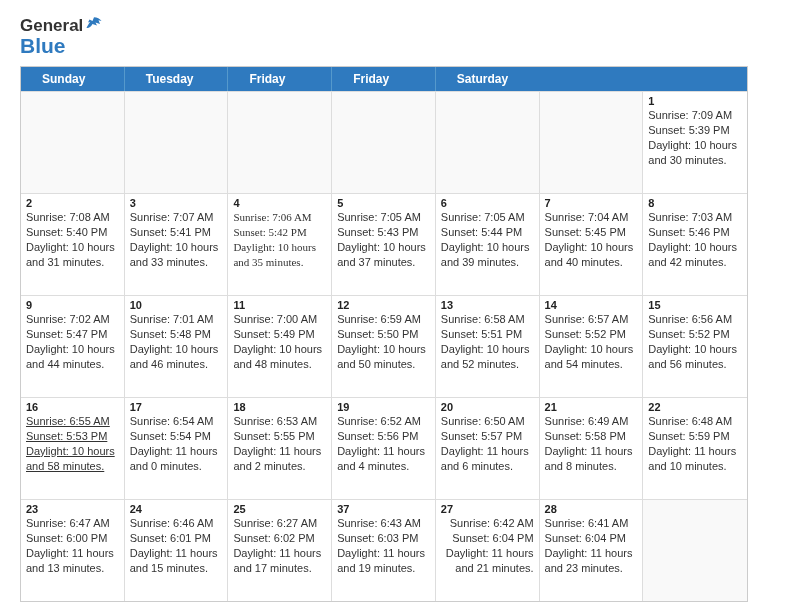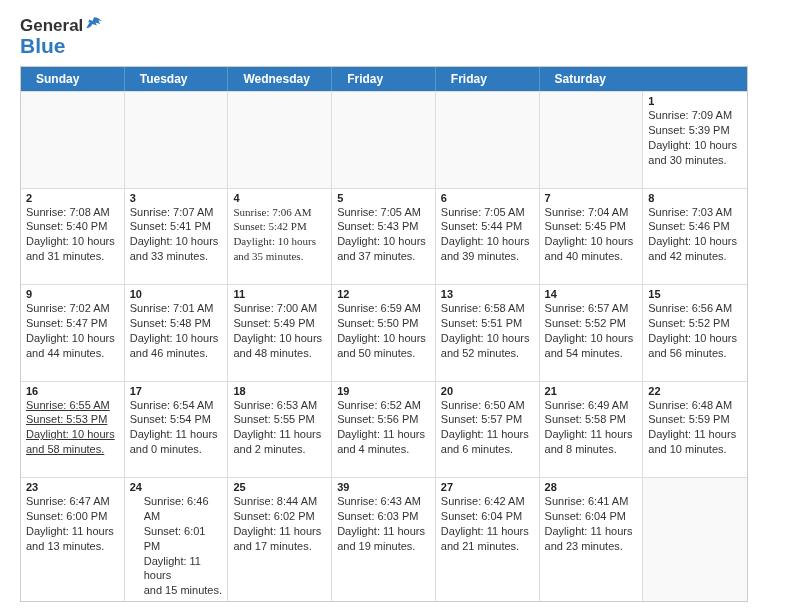--- a/index.html
+++ b/index.html
@@ -49,21 +49,21 @@
     }
     .cal-header-row {
       display: grid;
       grid-template-columns: repeat(7, 1fr);
       background: #2f7abf;
     }
     .cal-header-cell {
       color: #fff;
       font-size: 12px;
       font-weight: bold;
-      padding: 5px 15px;
+      padding: 5px 21px;
       border-right: 1px solid #5599cc;
       text-align: left;
     }
     .cal-header-cell:last-child { border-right: none; }
     .cal-body {
       flex: 1;
       display: flex;
       flex-direction: column;
     }
     .cal-row {
@@ -114,21 +114,20 @@
     <div class="title-area">
       <div class="month-title"></div>
       <div class="subtitle"></div>
     </div>
   </div>
 
   <div class="calendar">
     <div class="cal-header-row">
     <div class="cal-header-cell">Sunday</div>
         <div class="cal-header-cell">Tuesday</div>
-        <div class="cal-header-cell">Wednesday</div>
         <div class="cal-header-cell">Friday</div>
         <div class="cal-header-cell">Friday</div>
         <div class="cal-header-cell">Saturday</div>
       </div>
     <div class="cal-body">
     <div class="cal-row">
           <div class="cal-cell empty"></div>
           <div class="cal-cell empty"></div>
           <div class="cal-cell empty"></div>
           <div class="cal-cell empty"></div>
@@ -298,42 +297,42 @@
         <div class="cal-row">
           <div class="cal-cell">
             <span class="day-num">23</span>
             <div class="cell-text" style="white-space: pre-line;">Sunrise: 6:47 AM
 Sunset: 6:00 PM
 Daylight: 11 hours
 and 13 minutes.</div>
           </div>
           <div class="cal-cell">
             <span class="day-num">24</span>
-            <div class="cell-text" style="white-space: pre-line; margin-left: 14px;">Sunrise: 6:46 AM
+            <div class="cell-text" style="white-space: pre-line;">Sunrise: 6:46 AM
 Sunset: 6:01 PM
 Daylight: 11 hours
 and 15 minutes.</div>
           </div>
           <div class="cal-cell">
             <span class="day-num">25</span>
-            <div class="cell-text" style="white-space: pre-line;">Sunrise: 8:44 AM
+            <div class="cell-text" style="white-space: pre-line;">Sunrise: 6:27 AM
 Sunset: 6:02 PM
 Daylight: 11 hours
 and 17 minutes.</div>
           </div>
           <div class="cal-cell">
-            <span class="day-num">39</span>
+            <span class="day-num">37</span>
             <div class="cell-text" style="white-space: pre-line;">Sunrise: 6:43 AM
 Sunset: 6:03 PM
 Daylight: 11 hours
 and 19 minutes.</div>
           </div>
           <div class="cal-cell">
             <span class="day-num">27</span>
-            <div class="cell-text" style="white-space: pre-line;">Sunrise: 6:42 AM
+            <div class="cell-text" style="white-space: pre-line; text-align: right;">Sunrise: 6:42 AM
 Sunset: 6:04 PM
 Daylight: 11 hours
 and 21 minutes.</div>
           </div>
           <div class="cal-cell">
             <span class="day-num">28</span>
             <div class="cell-text" style="white-space: pre-line;">Sunrise: 6:41 AM
 Sunset: 6:04 PM
 Daylight: 11 hours
 and 23 minutes.</div>

